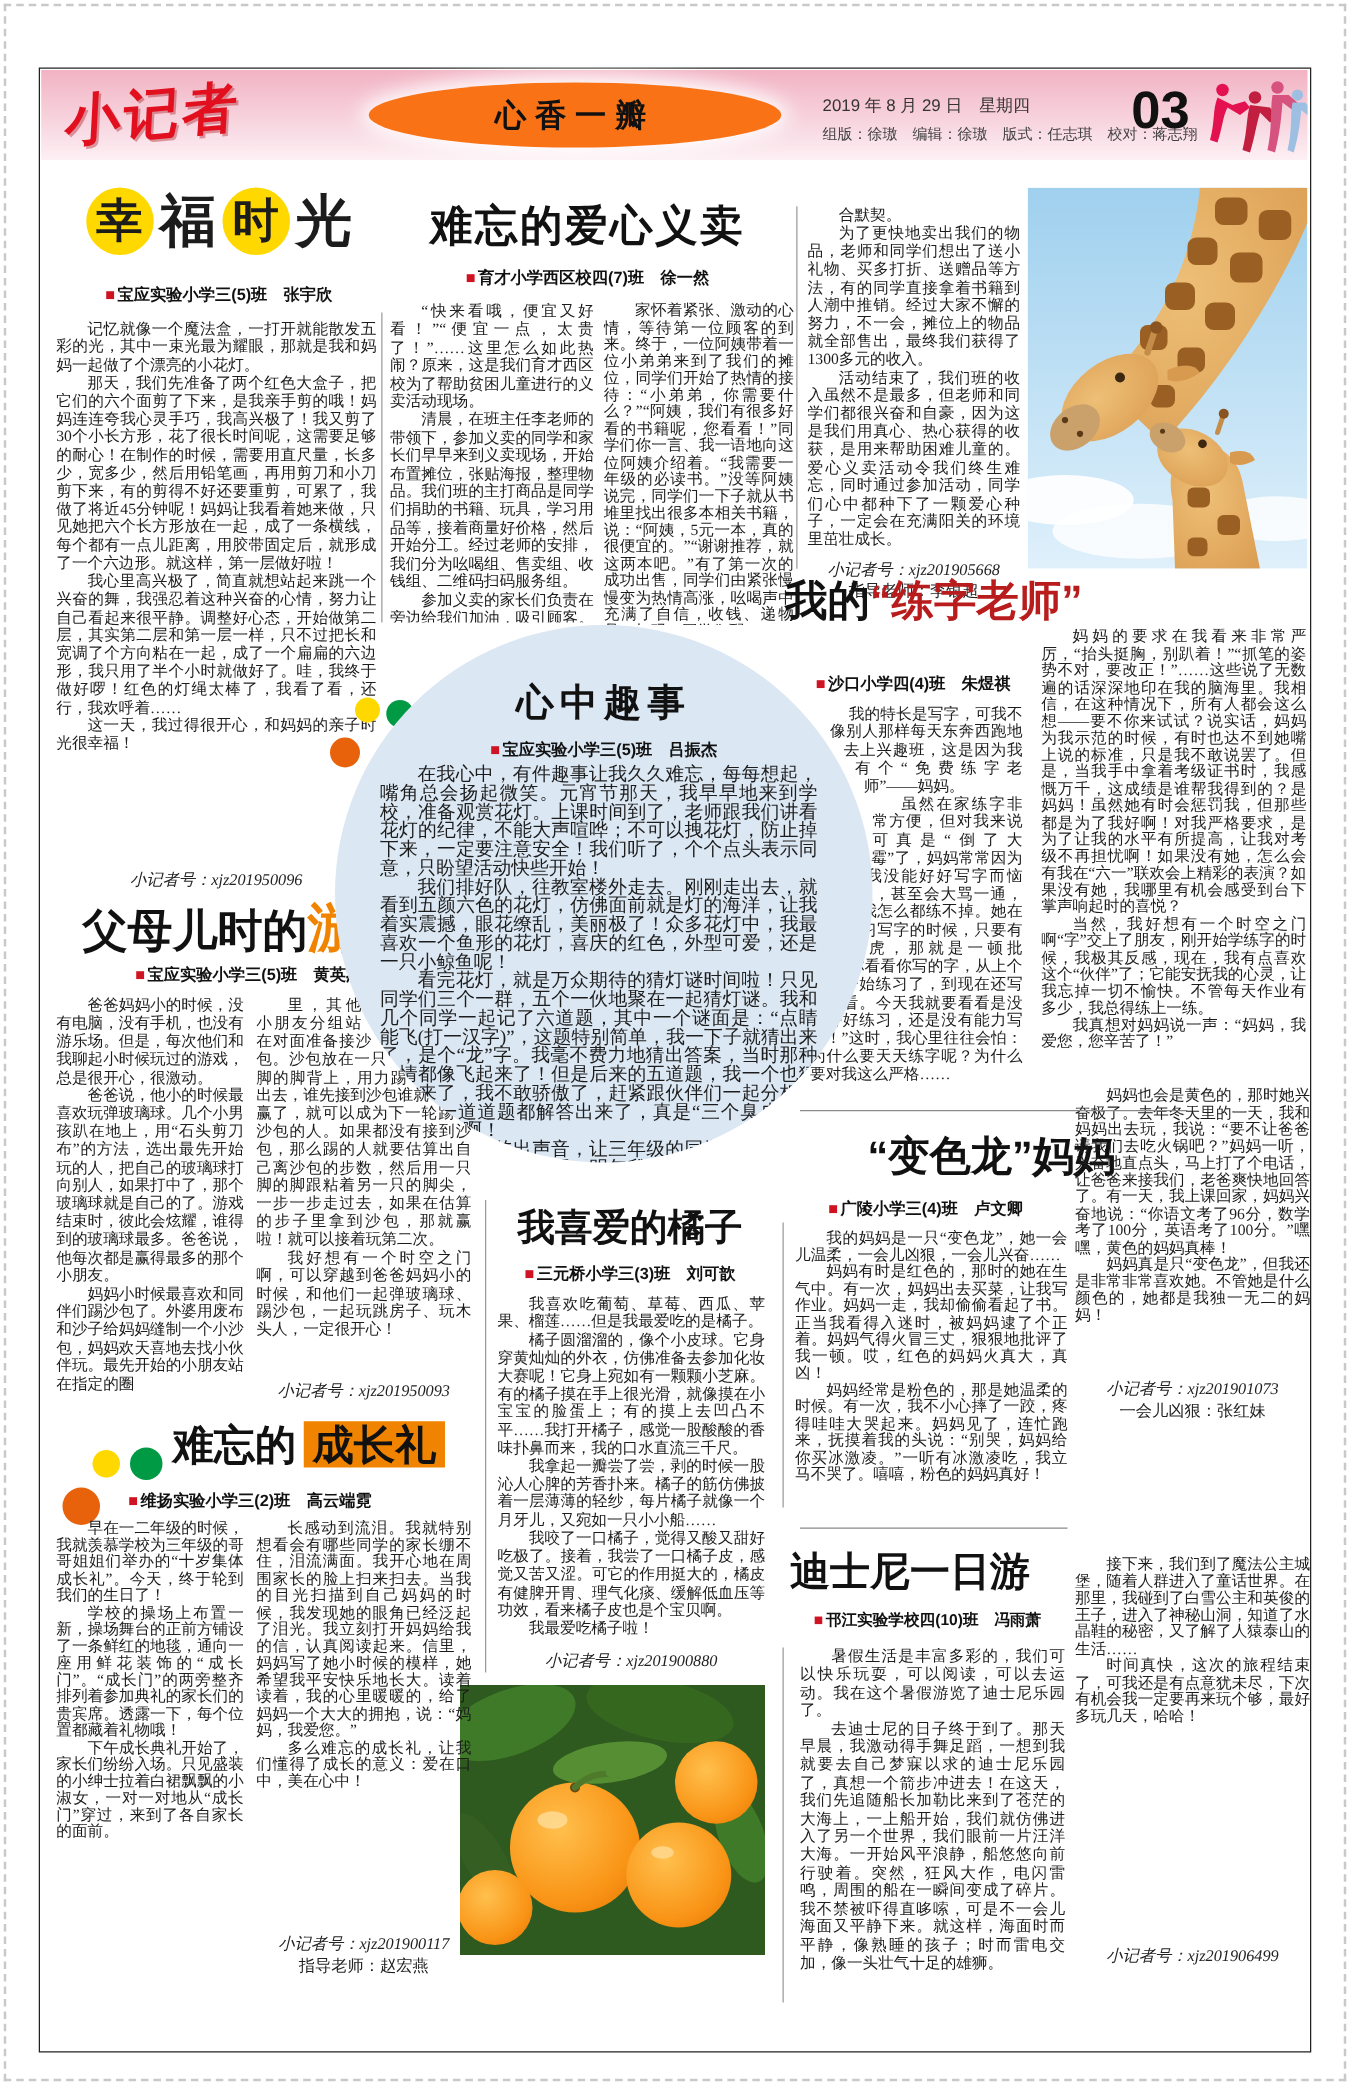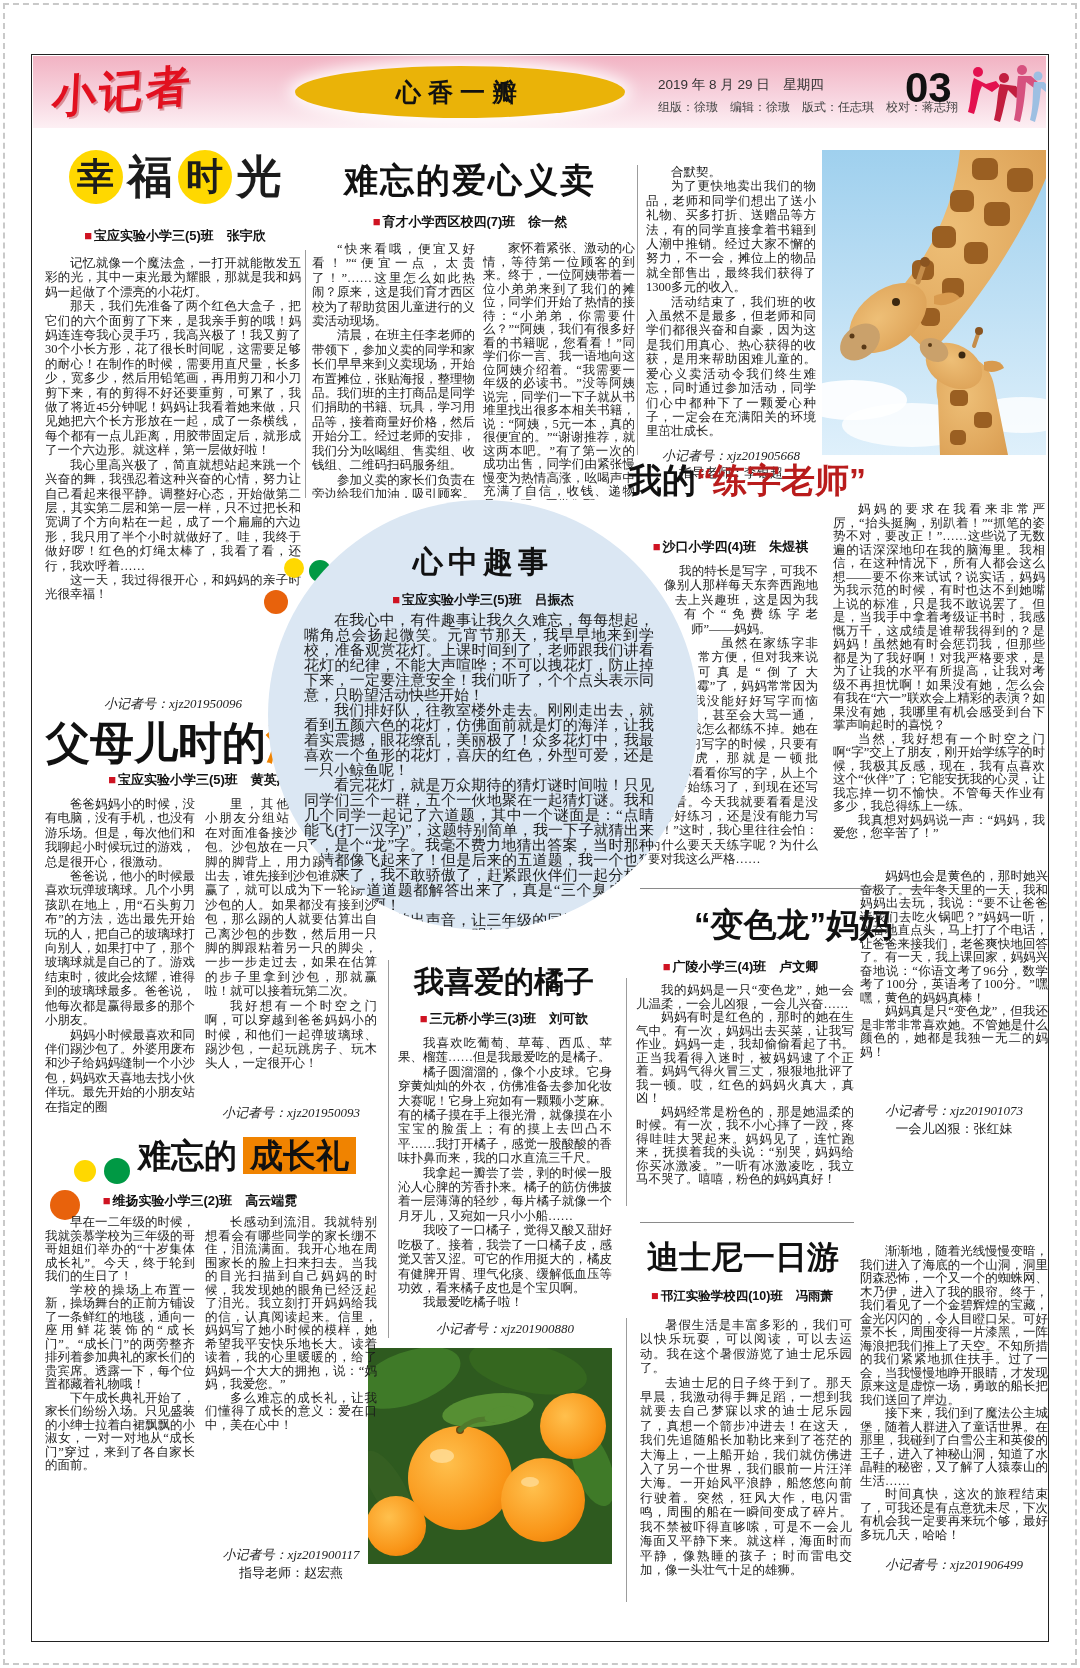--- a/index.html
+++ b/index.html
@@ -7,21 +7,21 @@
         font-family:"Liberation Serif", serif;color:#1c1c1c;}
   .cropmark{position:absolute;inset:3px;border:2px dashed #c9c9c9;pointer-events:none;}
   .frame{position:absolute;left:31px;top:54px;width:1016px;height:1586px;border:1.5px solid #222;}
   .abs{position:absolute;}
   
   .band{position:absolute;left:33px;top:56px;width:1013px;height:72px;
         background:linear-gradient(180deg,#f2b3c3 0%,#f7d3de 55%,#fdf0f4 100%);}
   .brand{position:absolute;left:52px;top:62px;font-family:"Liberation Sans",sans-serif;
          font-weight:900;font-size:44px;color:#e2101f;transform:rotate(-5deg) skewX(-8deg);
          letter-spacing:3px;text-shadow:2px 2px 0 rgba(160,0,10,.35);}
-  .ellipse{position:absolute;left:295px;top:66px;width:330px;height:52px;background:#eab308;
+  .ellipse{position:absolute;left:295px;top:66px;width:330px;height:52px;background:#f97316;
            border-radius:50%;box-shadow:0 0 16px 6px rgba(255,255,255,.95);
            display:flex;align-items:center;justify-content:center;}
   .ellipse span{font-family:"Liberation Sans",sans-serif;font-weight:900;font-size:25px;letter-spacing:7px;color:#111;}
   .dateline{position:absolute;left:658px;top:76px;font-size:13.5px;color:#333;font-family:"Liberation Sans",sans-serif;}
   .staffline{position:absolute;left:658px;top:99px;font-size:12px;color:#444;font-family:"Liberation Sans",sans-serif;}
   .pageno{position:absolute;left:905px;top:64px;font-family:"Liberation Sans",sans-serif;
           font-weight:900;font-size:42px;color:#111;}
   
   .hl{font-family:"Liberation Sans",sans-serif;font-weight:900;color:#111;}
   .byline{font-family:"Liberation Sans",sans-serif;font-weight:bold;font-size:13px;color:#111;
@@ -94,21 +94,21 @@
   </div>
   <div class="colbox" style="left:45px;top:256px;width:256px;height:436px">
     <p>记忆就像一个魔法盒，一打开就能散发五彩的光，其中一束光最为耀眼，那就是我和妈妈一起做了个漂亮的小花灯。</p>
     <p>那天，我们先准备了两个红色大盒子，把它们的六个面剪了下来，是我亲手剪的哦！妈妈连连夸我心灵手巧，我高兴极了！我又剪了30个小长方形，花了很长时间呢，这需要足够的耐心！在制作的时候，需要用直尺量，长多少，宽多少，然后用铅笔画，再用剪刀和小刀剪下来，有的剪得不好还要重剪，可累了，我做了将近45分钟呢！妈妈让我看着她来做，只见她把六个长方形放在一起，成了一条横线，每个都有一点儿距离，用胶带固定后，就形成了一个六边形。就这样，第一层做好啦！</p>
     <p>我心里高兴极了，简直就想站起来跳一个兴奋的舞，我强忍着这种兴奋的心情，努力让自己看起来很平静。调整好心态，开始做第二层，其实第二层和第一层一样，只不过把长和宽调了个方向粘在一起，成了一个扁扁的六边形，我只用了半个小时就做好了。哇，我终于做好啰！红色的灯绳太棒了，我看了看，还行，我欢呼着……</p>
     <p>这一天，我过得很开心，和妈妈的亲子时光很幸福！</p>
   </div>
   <div class="sig" style="left:45px;top:695px;width:256px">小记者号：xjz201950096</div>
 
   <div class="abs" style="left:45px;top:714px;width:308px;text-align:center;white-space:nowrap">
-    <span class="hl" style="font-size:44px">父母儿时的</span><span class="hl" style="font-size:43px;color:#f08300">游戏</span>
+    <span class="hl" style="font-size:36px">父母儿时的</span><span class="hl" style="font-size:43px;color:#f08300">游戏</span>
   </div>
   <div class="byline abs" style="left:45px;top:771px;width:308px">
     <span class="bmark">■</span><span>宝应实验小学三(5)班　黄英杰</span>
   </div>
   <div class="colbox" style="left:45px;top:797px;width:150px;height:332px">
     <p>爸爸妈妈小的时候，没有电脑，没有手机，也没有游乐场。但是，每次他们和我聊起小时候玩过的游戏，总是很开心，很激动。</p>
     <p>爸爸说，他小的时候最喜欢玩弹玻璃球。几个小男孩趴在地上，用“石头剪刀布”的方法，选出最先开始玩的人，把自己的玻璃球打向别人，如果打中了，那个玻璃球就是自己的了。游戏结束时，彼此会炫耀，谁得到的玻璃球最多。爸爸说，他每次都是赢得最多的那个小朋友。</p>
     <p>妈妈小时候最喜欢和同伴们踢沙包了。外婆用废布和沙子给妈妈缝制一个小沙包，妈妈欢天喜地去找小伙伴玩。最先开始的小朋友站在指定的圈</p>
   </div>
   <div class="colbox" style="left:205px;top:797px;width:172px;height:303px">
@@ -318,30 +318,29 @@
     <p>学校的操场上布置一新，操场舞台的正前方铺设了一条鲜红的地毯，通向一座用鲜花装饰的“成长门”。“成长门”的两旁整齐排列着参加典礼的家长们的贵宾席。透露一下，每个位置都藏着礼物哦！</p>
     <p>下午成长典礼开始了，家长们纷纷入场。只见盛装的小绅士拉着白裙飘飘的小淑女，一对一对地从“成长门”穿过，来到了各自家长的面前。</p>
   </div>
   <div class="colbox tight" style="left:205px;top:1216px;width:172px;height:326px">
     <p>长感动到流泪。我就特别想看会有哪些同学的家长绷不住，泪流满面。我开心地在周围家长的脸上扫来扫去。当我的目光扫描到自己妈妈的时候，我发现她的眼角已经泛起了泪光。我立刻打开妈妈给我的信，认真阅读起来。信里，妈妈写了她小时候的模样，她希望我平安快乐地长大。读着读着，我的心里暖暖的，给了妈妈一个大大的拥抱，说：“妈妈，我爱您。”</p>
     <p>多么难忘的成长礼，让我们懂得了成长的意义：爱在口中，美在心中！</p>
   </div>
   <div class="sig" style="left:205px;top:1546px;width:172px">小记者号：xjz201900117</div>
   <div class="sig" style="left:205px;top:1564px;width:172px;font-style:normal">指导老师：赵宏燕</div>
 
-  <div class="hl abs" style="left:632px;top:1236px;width:222px;text-align:center;font-size:32px">迪士尼一日游</div>
+  <div class="hl abs" style="left:632px;top:1236px;width:222px;text-align:left;font-size:32px">迪士尼一日游</div>
   <div class="byline abs" style="left:626px;top:1288px;width:232px;font-size:12.5px">
     <span class="bmark">■</span><span>邗江实验学校四(10)班　冯雨萧</span>
   </div>
   <div class="colbox" style="left:640px;top:1318px;width:212px;height:290px">
     <p>暑假生活是丰富多彩的，我们可以快乐玩耍，可以阅读，可以去运动。我在这个暑假游览了迪士尼乐园了。</p>
     <p>去迪士尼的日子终于到了。那天早晨，我激动得手舞足蹈，一想到我就要去自己梦寐以求的迪士尼乐园了，真想一个箭步冲进去！在这天，我们先追随船长加勒比来到了苍茫的大海上，一上船开始，我们就仿佛进入了另一个世界，我们眼前一片汪洋大海。一开始风平浪静，船悠悠向前行驶着。突然，狂风大作，电闪雷鸣，周围的船在一瞬间变成了碎片。我不禁被吓得直哆嗦，可是不一会儿海面又平静下来。就这样，海面时而平静，像熟睡的孩子；时而雷电交加，像一头壮气十足的雄狮。</p>
   </div>
   <div class="colbox tight" style="left:860px;top:1245px;width:188px;height:306px">
-    <p>渐渐地，随着光线慢慢变暗，我们进入了海底的一个山洞，洞里阴森恐怖，一个又一个的蜘蛛网、木乃伊，进入了我的眼帘。终于，我们看见了一个金碧辉煌的宝藏，金光闪闪的，令人目瞪口呆。可好景不长，周围变得一片漆黑，一阵海浪把我们推上了天空。不知所措的我们紧紧地抓住扶手。过了一会，当我慢慢地睁开眼睛，才发现原来这是虚惊一场，勇敢的船长把我们送回了岸边。</p>
     <p>接下来，我们到了魔法公主城堡，随着人群进入了童话世界。在那里，我碰到了白雪公主和英俊的王子，进入了神秘山洞，知道了水晶鞋的秘密，又了解了人猿泰山的生活……</p>
     <p>时间真快，这次的旅程结束了，可我还是有点意犹未尽，下次有机会我一定要再来玩个够，最好多玩几天，哈哈！</p>
   </div>
   <div class="sig" style="left:860px;top:1556px;width:188px">小记者号：xjz201906499</div>
 
   <div class="vline" style="left:305px;top:250px;height:248px"></div>
   <div class="vline" style="left:637px;top:165px;height:290px"></div>
   <div class="vline" style="left:388px;top:960px;height:378px"></div>
   <div class="vline" style="left:626px;top:978px;height:228px"></div>
   <div class="vline" style="left:626px;top:1318px;height:284px"></div>

